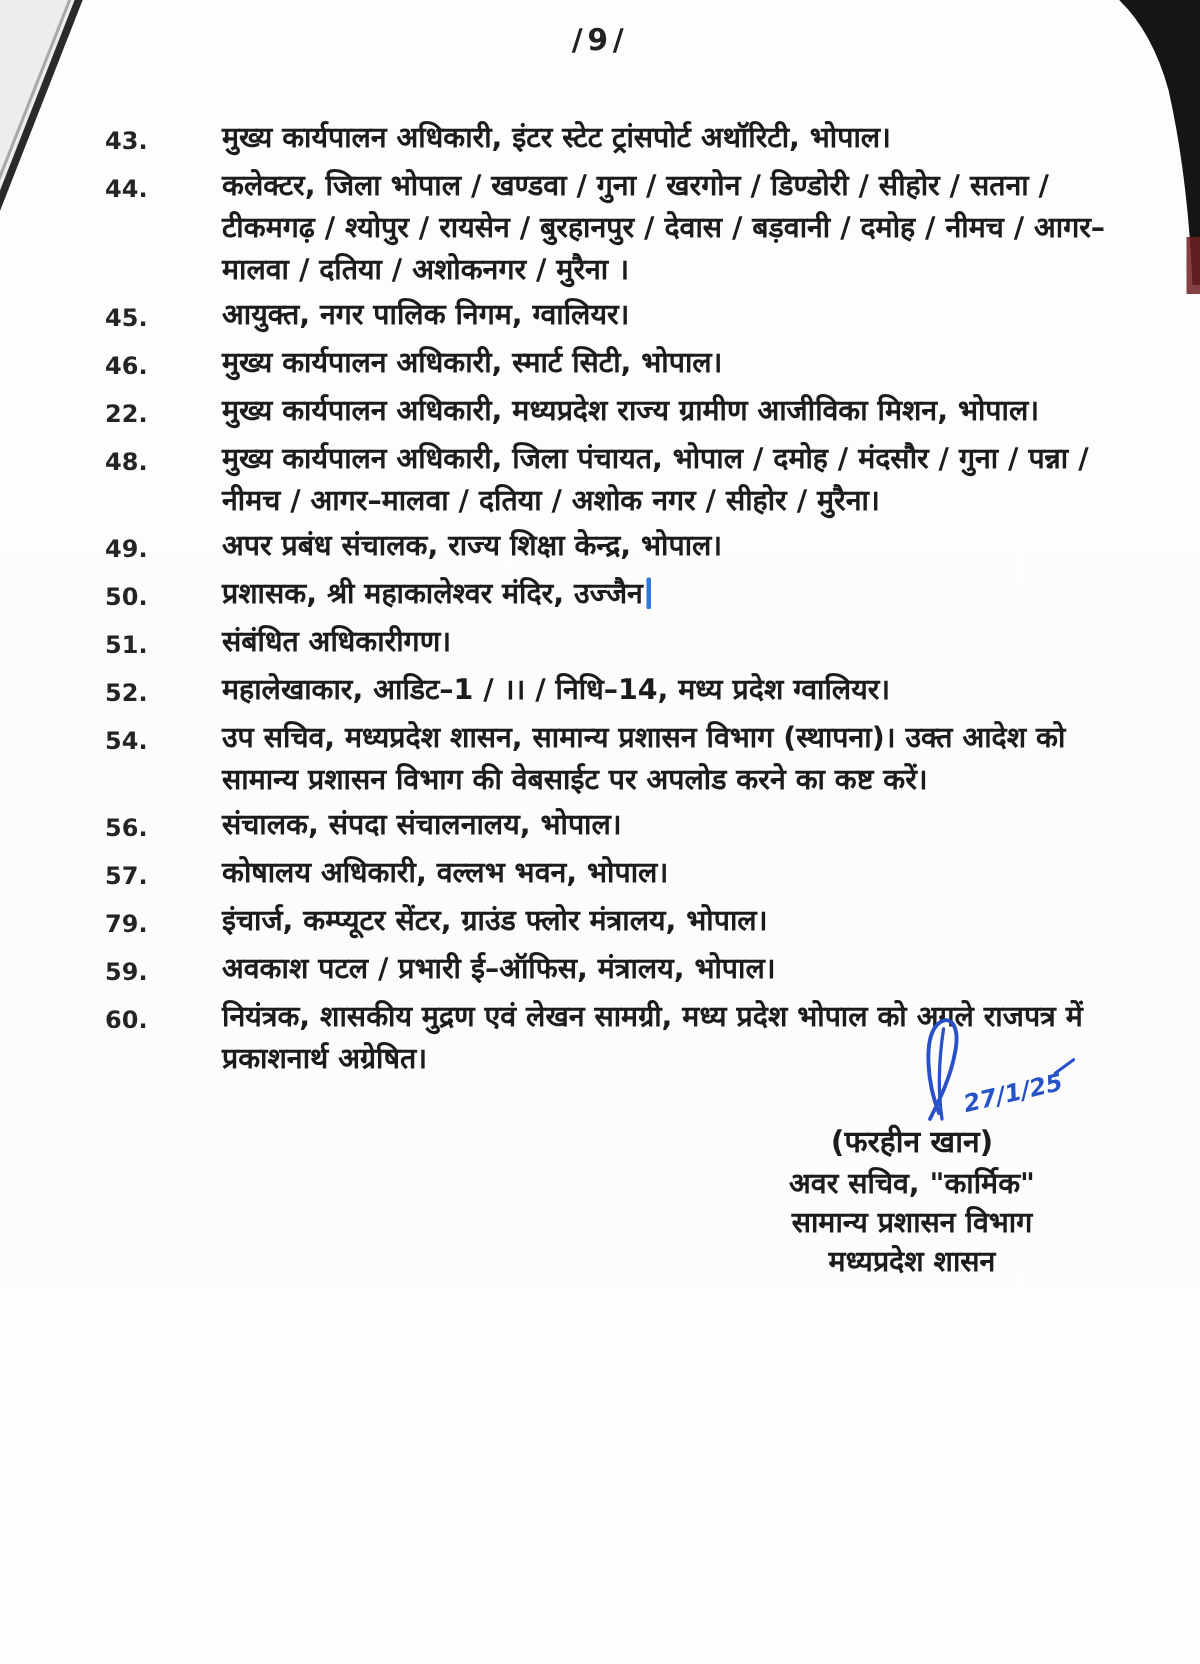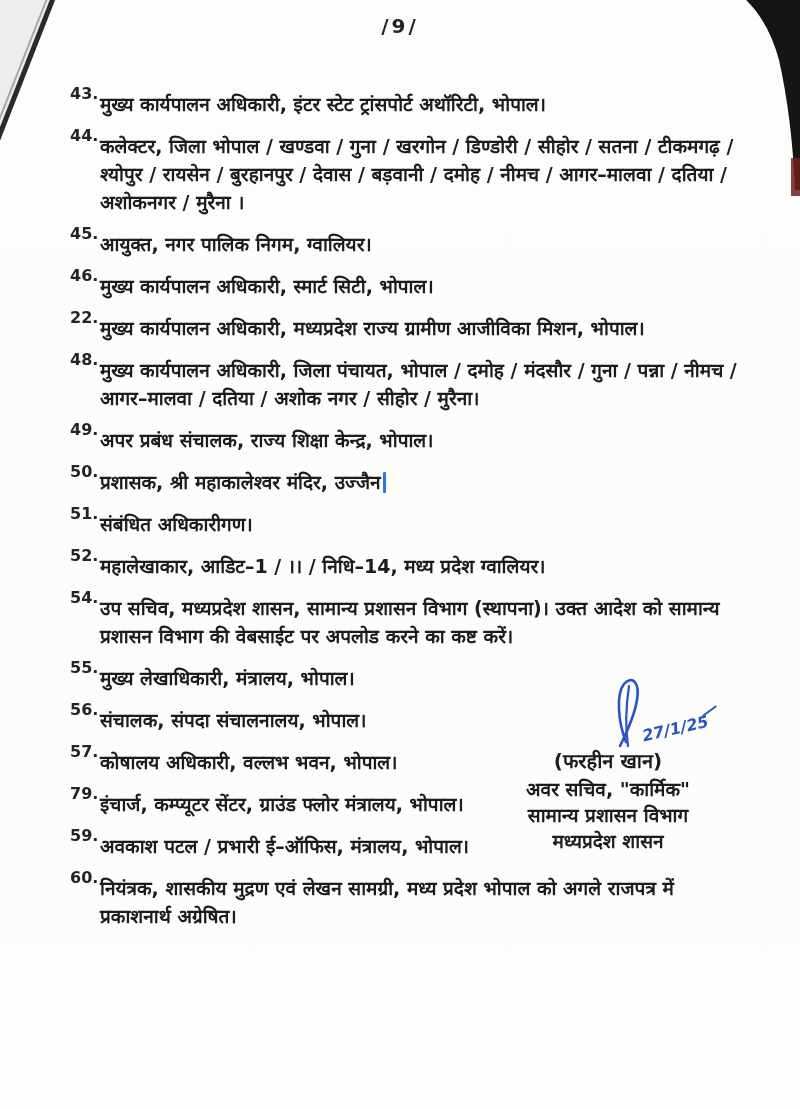--- a/index.html
+++ b/index.html
@@ -15,23 +15,23 @@
     position:absolute;top:14px;left:0;right:0;
     text-align:center;
     font-size:20px;font-weight:bold;letter-spacing:3px;
     color:#222;
   }
   .dist-list{
     position:absolute;top:78px;left:70px;width:668px;
     list-style:none;margin:0;padding:0;
     font-size:19px;line-height:28px;font-weight:600;
   }
-  .item{display:flex;margin-bottom:2px;}
+  .item{display:flex;margin-bottom:2px;gap:48px;}
   .num{flex:0 0 30px;width:30px;font-size:16px;font-weight:600;padding-top:2px;color:#242424;}
-  .txt{flex:1;margin-top:12px;}
+  .txt{flex:1;}
   .cursor-bar{
     display:inline-block;width:3px;height:21px;background:#2e77e0;
     vertical-align:-4px;margin-left:2px;border-radius:1px;
   }
   .sig-scribble{position:absolute;left:596px;top:672px;pointer-events:none;}
   .sig-date{
     font-size:16px;font-style:italic;font-weight:600;
     fill:#2653c6;
   }
   .sig-block{
@@ -97,24 +97,20 @@
     </li>
     <li class="item">
       <span class="num">52.</span>
       <span class="txt">महालेखाकार, आडिट–1 / ।। / निधि–14, मध्य प्रदेश ग्वालियर।</span>
     </li>
     <li class="item">
       <span class="num">54.</span>
       <span class="txt">उप सचिव, मध्यप्रदेश शासन, सामान्य प्रशासन विभाग (स्थापना)। उक्त आदेश को सामान्य प्रशासन विभाग की वेबसाईट पर अपलोड करने का कष्ट करें।</span>
     </li>
     <li class="item">
-      <span class="num">55.</span>
-      <span class="txt">मुख्य लेखाधिकारी, मंत्रालय, भोपाल।</span>
-    </li>
-    <li class="item">
       <span class="num">56.</span>
       <span class="txt">संचालक, संपदा संचालनालय, भोपाल।</span>
     </li>
     <li class="item">
       <span class="num">57.</span>
       <span class="txt">कोषालय अधिकारी, वल्लभ भवन, भोपाल।</span>
     </li>
     <li class="item">
       <span class="num">79.</span>
       <span class="txt">इंचार्ज, कम्प्यूटर सेंटर, ग्राउंड फ्लोर मंत्रालय, भोपाल।</span>

